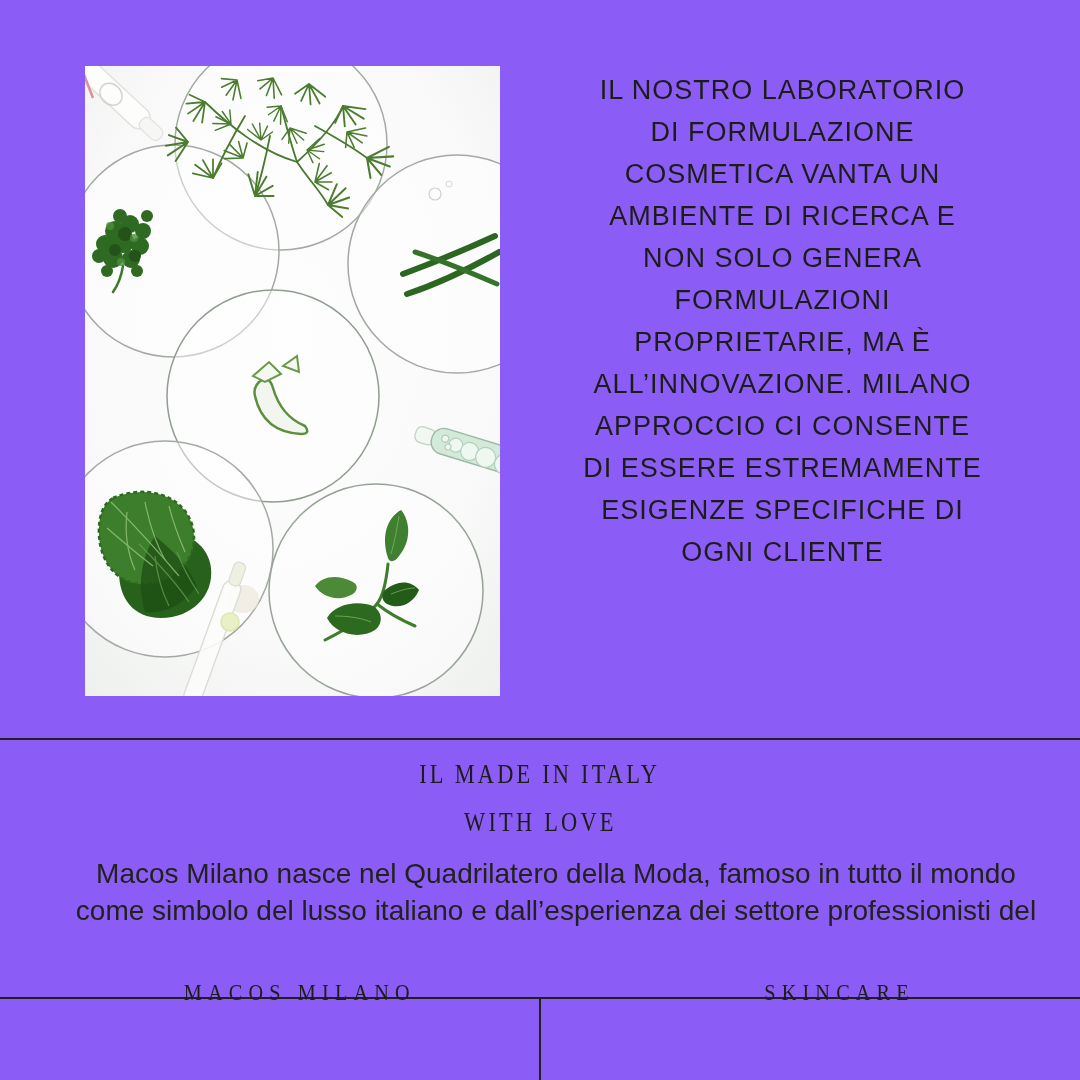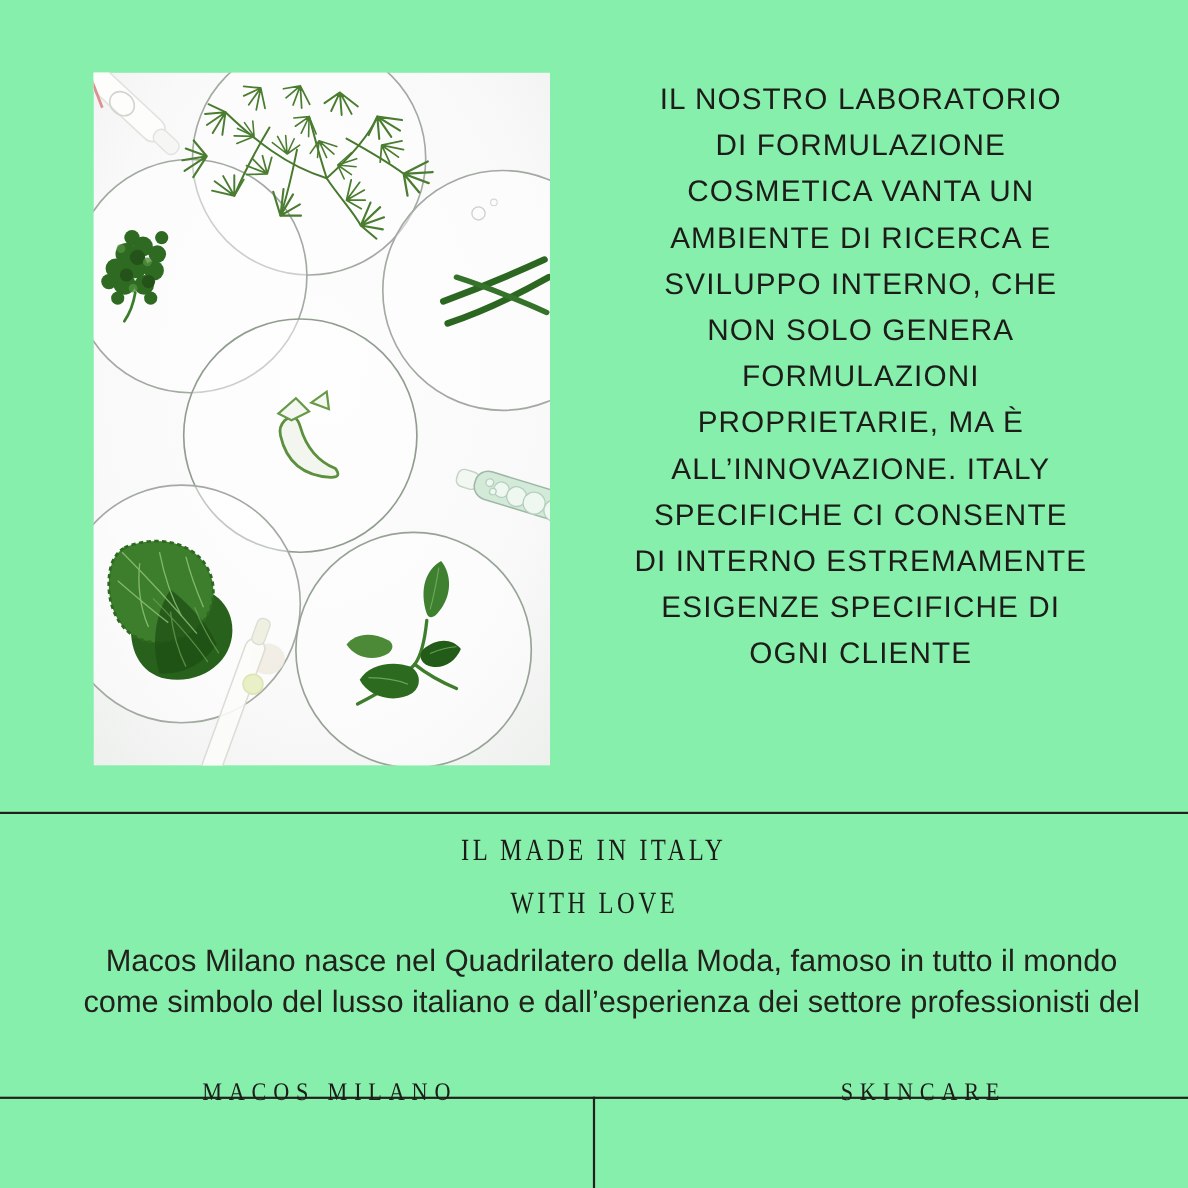--- a/index.html
+++ b/index.html
@@ -1,20 +1,20 @@
 <!DOCTYPE html>
 <html><head>
 <meta charset="utf-8">
 <style>
   html, body { margin: 0; padding: 0; background: #e9e7e2; }
   .canvas {
     position: relative;
     width: 1080px;
     height: 1080px;
-    background: #86efac;
+    background: #8b5cf6;
     overflow: hidden;
     font-family: "Liberation Sans", sans-serif;
     color: #1d1c18;
   }
 
   
   .photo-wrap {
     position: absolute;
     left: 85px;
     top: 66px;
@@ -280,27 +280,26 @@
         </g>
       </g>
     </svg>
   </div>
 
   <div class="statement">
     <div class="st-line">IL NOSTRO LABORATORIO</div>
     <div class="st-line">DI FORMULAZIONE</div>
     <div class="st-line">COSMETICA VANTA UN</div>
     <div class="st-line">AMBIENTE DI RICERCA E</div>
-    <div class="st-line">SVILUPPO INTERNO, CHE</div>
     <div class="st-line">NON SOLO GENERA</div>
     <div class="st-line">FORMULAZIONI</div>
     <div class="st-line">PROPRIETARIE, MA È</div>
-    <div class="st-line">ALL’INNOVAZIONE. ITALY</div>
-    <div class="st-line">SPECIFICHE CI CONSENTE</div>
-    <div class="st-line">DI INTERNO ESTREMAMENTE</div>
+    <div class="st-line">ALL’INNOVAZIONE. MILANO</div>
+    <div class="st-line">APPROCCIO CI CONSENTE</div>
+    <div class="st-line">DI ESSERE ESTREMAMENTE</div>
     <div class="st-line">ESIGENZE SPECIFICHE DI</div>
     <div class="st-line">OGNI CLIENTE</div>
   </div>
 
   <div class="divider divider-top"></div>
 
   <div class="miti-heading">
     <div class="h-line"><span class="cond-serif">IL MADE IN ITALY</span></div>
     <div class="h-line"><span class="cond-serif">WITH LOVE</span></div>
   </div>

